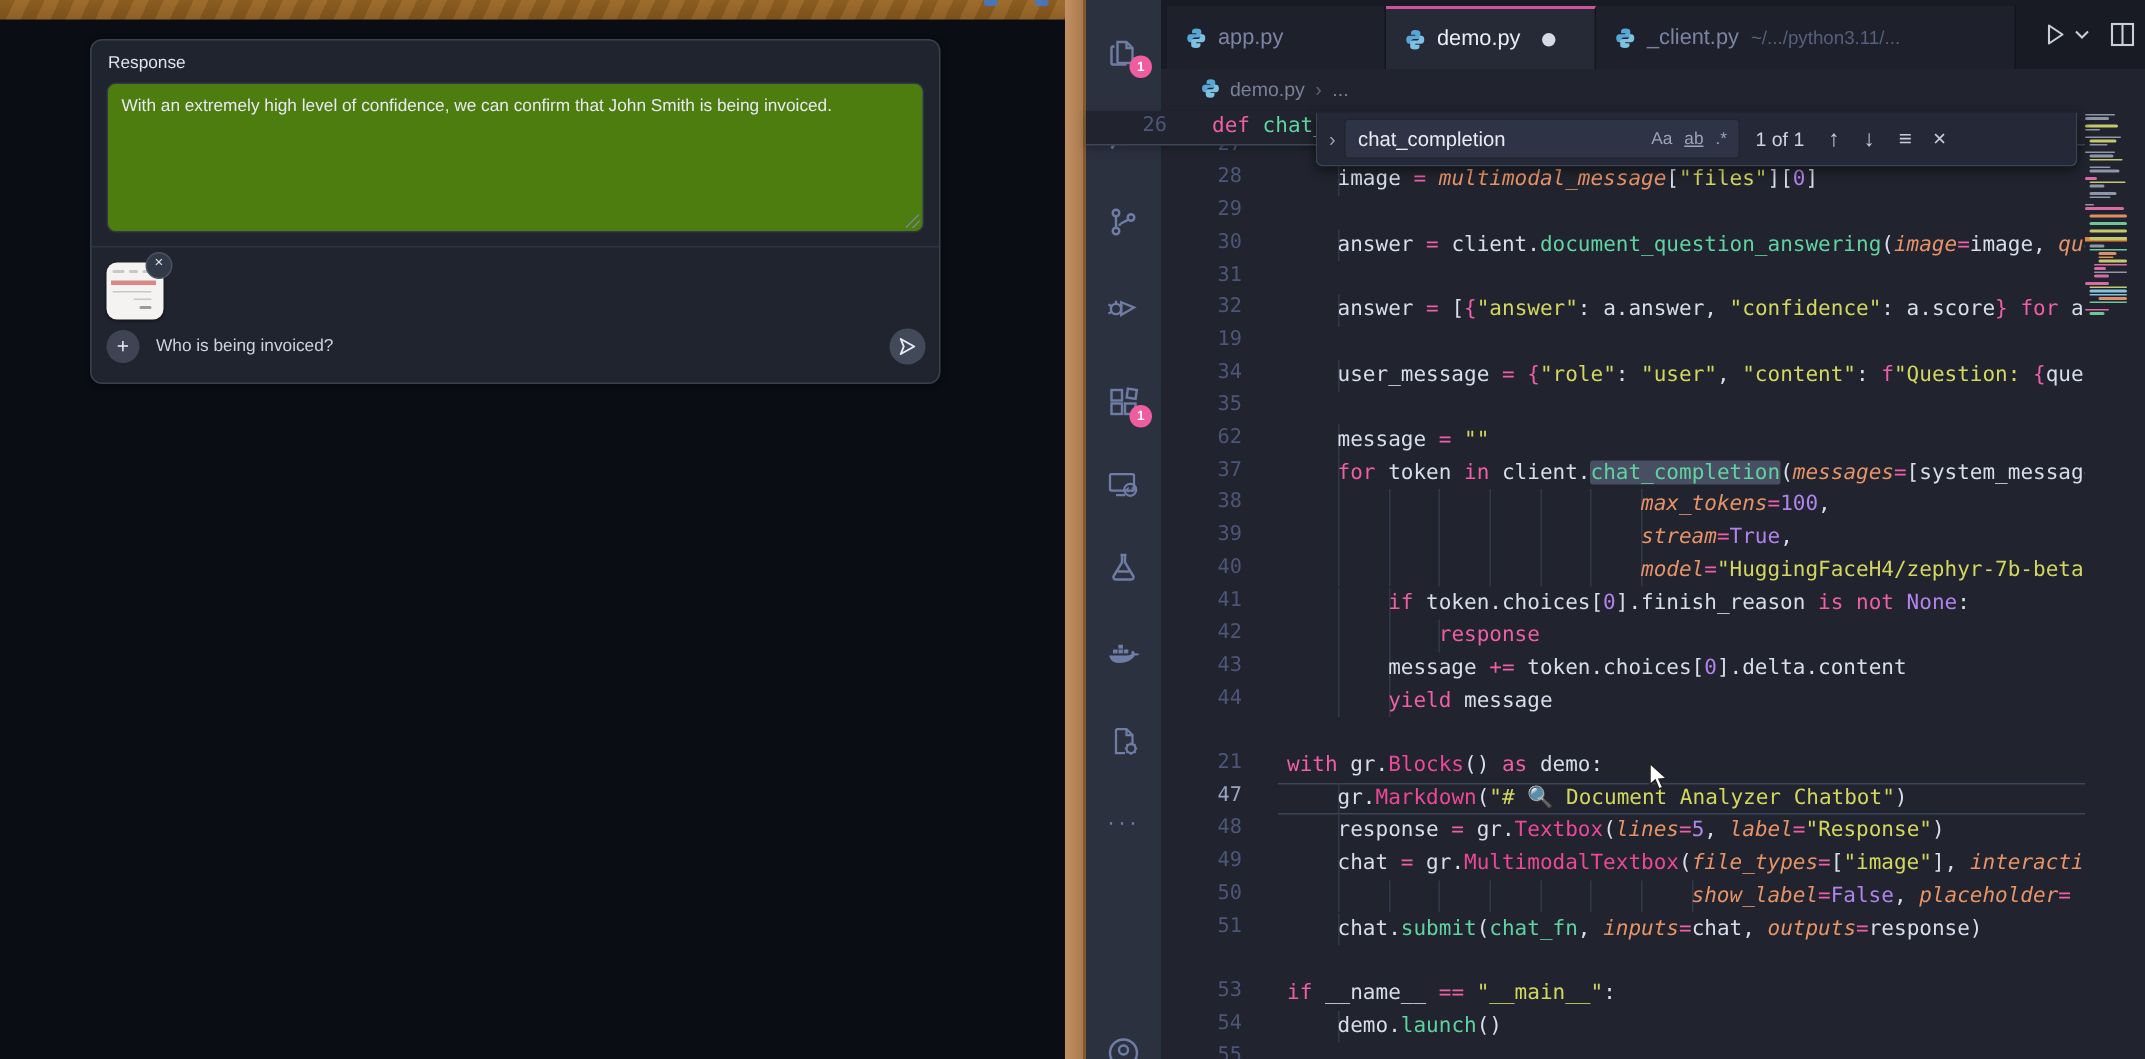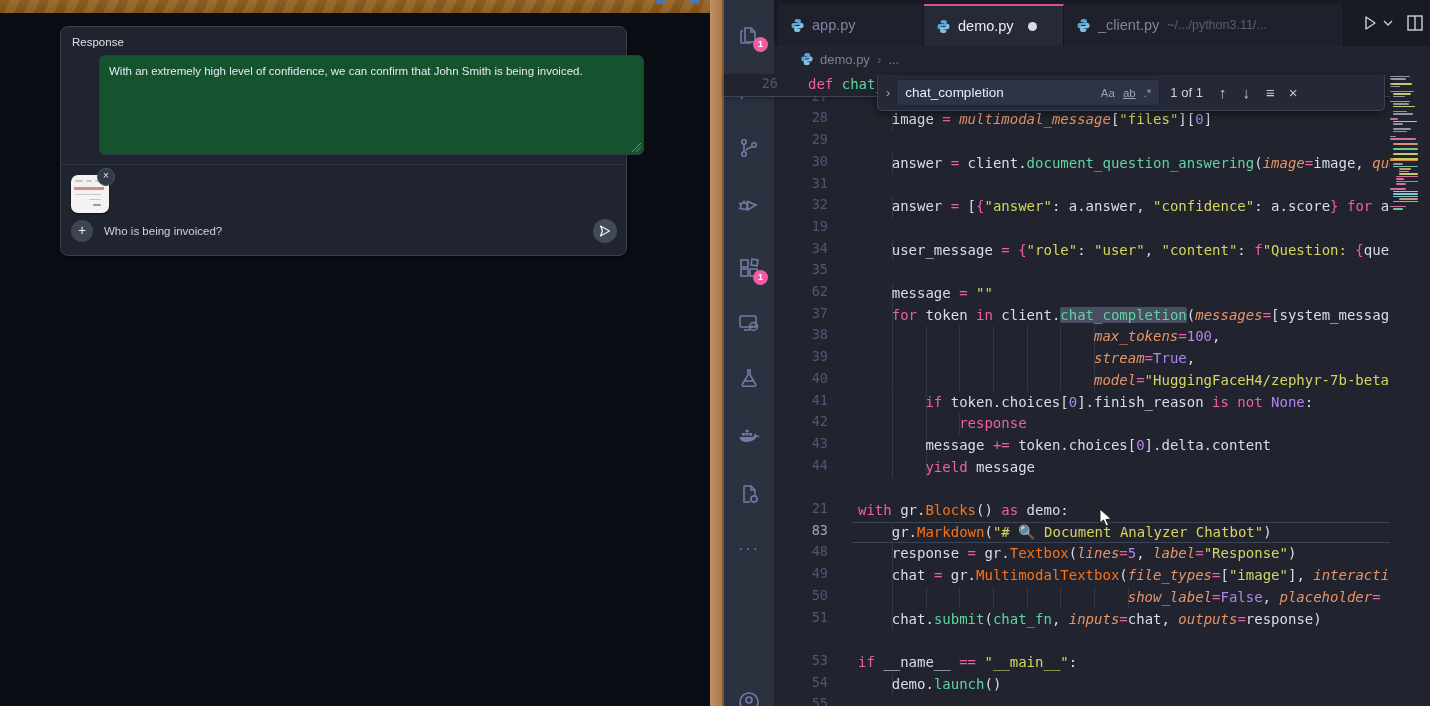--- a/index.html
+++ b/index.html
@@ -4,21 +4,21 @@
 <style>
   html,body{margin:0;padding:0;background:#000;}
   #screen{position:relative;width:1430px;height:706px;overflow:hidden;font-family:"Liberation Sans",sans-serif;background:#0a0d13;}
   
   #left-app{position:absolute;left:0;top:0;width:710px;height:706px;background:#0a0d14;}
   #top-bar{position:absolute;left:0;top:0;width:710px;height:13px;
     background:repeating-linear-gradient(115deg,rgba(0,0,0,.10) 0 9px,rgba(255,255,255,.04) 9px 18px),linear-gradient(#9a6724,#8a5a1e);}
   .topbar-bit{position:absolute;top:0;height:4px;width:9px;background:#3d7bd8;border-radius:0 0 2px 2px;opacity:.8;}
   #card{position:absolute;left:60px;top:26px;width:565px;height:228px;background:#20242f;border:1px solid #3a404e;border-radius:8px;box-shadow:0 1px 4px rgba(0,0,0,.4);}
   #resp-label{position:absolute;left:11px;top:9px;font-size:11.5px;color:#dde1ea;}
-  #resp-box{position:absolute;left:10px;top:28px;width:543px;height:98px;background:#14532d;border:1px solid #303748;border-radius:6px;margin-left:28px;}
+  #resp-box{position:absolute;left:10px;top:28px;width:543px;height:98px;background:#4d7c0f;border:1px solid #303748;border-radius:6px;}
   #resp-text{position:absolute;left:9px;top:8px;right:9px;font-size:11.5px;line-height:15px;color:#e8eaf1;}
   #resize-handle{position:absolute;right:2px;bottom:2px;width:9px;height:9px;
     background:linear-gradient(135deg,transparent 0 45%,#7b8294 45% 52%,transparent 52% 70%,#7b8294 70% 77%,transparent 77%);}
   #card-divider{position:absolute;left:0;right:0;top:137px;height:1px;background:#2d3341;}
   #thumb{position:absolute;left:10px;top:148px;width:38px;height:38px;background:#f4f3f1;border-radius:7px;box-shadow:0 1px 2px rgba(0,0,0,.5);overflow:hidden;}
   .tline{position:absolute;height:2px;background:#c7c7c5;border-radius:1px;}
   #thumb-red{position:absolute;left:3px;top:12px;width:30px;height:3px;background:#d98883;}
   #thumb-x{position:absolute;left:36px;top:141px;width:16px;height:16px;border-radius:50%;background:#333a47;border:1px solid #4a5163;color:#dfe3ec;font-size:10px;line-height:14px;text-align:center;cursor:pointer;}
   #plus-btn{position:absolute;left:10px;top:193px;width:22px;height:22px;border-radius:50%;background:#3e4453;color:#e9ebf2;font-size:14px;line-height:20px;text-align:center;cursor:pointer;}
   #chat-text{position:absolute;left:43px;top:198px;font-size:11.5px;color:#ced2dc;}
@@ -51,21 +51,21 @@
   
   #editor{position:absolute;left:50px;top:72px;right:0;bottom:0;overflow:hidden;background:#21242e;}
   #code-lines{position:absolute;left:0;top:0;right:40px;bottom:0;overflow:hidden;}
   .crow{position:absolute;left:0;height:21.7px;width:100%;white-space:pre;}
   .ln{position:absolute;left:0;width:54px;text-align:right;font:13.5px "DejaVu Sans Mono",monospace;color:#4e5678;}
   .cur .ln{color:#9aa3c2;}
   .txt{position:absolute;left:84px;font:14px "DejaVu Sans Mono",monospace;color:#d8dceb;line-height:21.7px;white-space:pre;}
   .guide{position:absolute;top:0;bottom:0;width:1px;background:#323849;}
   .cur-box{position:absolute;left:78px;right:0;height:21.7px;border-top:1px solid #3c4457;border-bottom:1px solid #3c4457;box-sizing:border-box;}
   .tk-k{color:#ee5fa7;} .tk-s{color:#d3d75e;} .tk-n{color:#b184ec;}
-  .tk-p{color:#e79368;font-style:italic;} .tk-f{color:#5fd3a0;} .tk-c{color:#f97316;margin-top:19px;}
+  .tk-p{color:#e79368;font-style:italic;} .tk-f{color:#5fd3a0;} .tk-c{color:#ec4899;margin-top:19px;}
   .tk-m{color:#5fd3a0;background:rgba(135,146,178,.40);border-radius:2px;}
   
   #sticky{position:absolute;left:0;top:74px;right:40px;height:22px;background:#21242e;border-bottom:1px solid #3e4658;z-index:5;box-shadow:0 2px 5px rgba(0,0,0,.25);}
   #sticky .ln{top:1px;} #sticky .txt{top:0;}
   
   #find{position:absolute;left:153px;top:75px;width:506px;height:35px;background:#252937;border:1px solid #3b4254;border-top:none;border-radius:0 0 5px 5px;z-index:10;display:flex;align-items:center;box-shadow:0 3px 8px rgba(0,0,0,.45);}
   #find-chevron{color:#9ba3b9;font-size:13px;margin:0 6px 0 8px;cursor:pointer;}
   #find-input{width:262px;height:25px;background:#2e3445;border:1px solid #20242f;border-radius:3px;display:flex;align-items:center;}
   #find-query{flex:1;font-size:13.5px;color:#e8ebf3;padding-left:8px;white-space:nowrap;overflow:hidden;}
   .find-toggle{color:#9aa3ba;font-size:11.5px;margin-right:8px;cursor:pointer;}
@@ -269,21 +269,21 @@
           <div class="crow" style="top: 211px;"><span class="ln">62</span><span class="guide" style="left:117.7px"></span><span class="txt" style="left:84px">    <span class="tk-d">message </span><span class="tk-k">=</span><span class="tk-d"> </span><span class="tk-s">""</span></span></div>
           <div class="crow" style="top: 232.7px;"><span class="ln">37</span><span class="guide" style="left:117.7px"></span><span class="txt" style="left:84px">    <span class="tk-k">for</span><span class="tk-d"> token </span><span class="tk-k">in</span><span class="tk-d"> client.</span><span class="tk-m">chat_completion</span><span class="tk-d">(</span><span class="tk-p">messages</span><span class="tk-k">=</span><span class="tk-d">[system_message, user_message],</span></span></div>
           <div class="crow" style="top: 254.4px;"><span class="ln">38</span><span class="guide" style="left:117.7px"></span><span class="guide" style="left:151.5px"></span><span class="guide" style="left:185.2px"></span><span class="guide" style="left:218.9px"></span><span class="guide" style="left:252.7px"></span><span class="guide" style="left:286.4px"></span><span class="guide" style="left:320.1px"></span><span class="txt" style="left:84px">                            <span class="tk-p">max_tokens</span><span class="tk-k">=</span><span class="tk-n">100</span><span class="tk-d">,</span></span></div>
           <div class="crow" style="top: 276.1px;"><span class="ln">39</span><span class="guide" style="left:117.7px"></span><span class="guide" style="left:151.5px"></span><span class="guide" style="left:185.2px"></span><span class="guide" style="left:218.9px"></span><span class="guide" style="left:252.7px"></span><span class="guide" style="left:286.4px"></span><span class="guide" style="left:320.1px"></span><span class="txt" style="left:84px">                            <span class="tk-p">stream</span><span class="tk-k">=</span><span class="tk-n">True</span><span class="tk-d">,</span></span></div>
           <div class="crow" style="top: 297.8px;"><span class="ln">40</span><span class="guide" style="left:117.7px"></span><span class="guide" style="left:151.5px"></span><span class="guide" style="left:185.2px"></span><span class="guide" style="left:218.9px"></span><span class="guide" style="left:252.7px"></span><span class="guide" style="left:286.4px"></span><span class="guide" style="left:320.1px"></span><span class="txt" style="left:84px">                            <span class="tk-p">model</span><span class="tk-k">=</span><span class="tk-s">"HuggingFaceH4/zephyr-7b-beta"</span></span></div>
           <div class="crow" style="top: 319.5px;"><span class="ln">41</span><span class="guide" style="left:117.7px"></span><span class="guide" style="left:151.5px"></span><span class="txt" style="left:84px">        <span class="tk-k">if</span><span class="tk-d"> token.choices[</span><span class="tk-n">0</span><span class="tk-d">].finish_reason </span><span class="tk-k">is</span><span class="tk-d"> </span><span class="tk-k">not</span><span class="tk-d"> </span><span class="tk-n">None</span><span class="tk-d">:</span></span></div>
           <div class="crow" style="top: 341.2px;"><span class="ln">42</span><span class="guide" style="left:117.7px"></span><span class="guide" style="left:151.5px"></span><span class="guide" style="left:185.2px"></span><span class="txt" style="left:84px">            <span class="tk-k">response</span></span></div>
           <div class="crow" style="top: 362.9px;"><span class="ln">43</span><span class="guide" style="left:117.7px"></span><span class="guide" style="left:151.5px"></span><span class="txt" style="left:84px">        <span class="tk-d">message </span><span class="tk-k">+=</span><span class="tk-d"> token.choices[</span><span class="tk-n">0</span><span class="tk-d">].delta.content</span></span></div>
           <div class="crow" style="top: 384.6px;"><span class="ln">44</span><span class="guide" style="left:117.7px"></span><span class="guide" style="left:151.5px"></span><span class="txt" style="left:84px">        <span class="tk-k">yield</span><span class="tk-d"> message</span></span></div>
           <div class="crow" style="top: 428px;"><span class="ln">21</span><span class="txt" style="left:84px"><span class="tk-k">with</span><span class="tk-d"> gr.</span><span class="tk-c">Blocks</span><span class="tk-d">() </span><span class="tk-k">as</span><span class="tk-d"> demo:</span></span></div>
-          <div class="crow cur" style="top: 449.7px;"><span class="cur-box"></span><span class="ln">83</span><span class="guide" style="left:117.7px"></span><span class="txt" style="left:84px">    <span class="tk-d">gr.</span><span class="tk-c">Markdown</span><span class="tk-d">(</span><span class="tk-s">"# 🔍 Document Analyzer Chatbot"</span><span class="tk-d">)</span></span></div>
+          <div class="crow cur" style="top: 449.7px;"><span class="cur-box"></span><span class="ln">47</span><span class="guide" style="left:117.7px"></span><span class="txt" style="left:84px">    <span class="tk-d">gr.</span><span class="tk-c">Markdown</span><span class="tk-d">(</span><span class="tk-s">"# 🔍 Document Analyzer Chatbot"</span><span class="tk-d">)</span></span></div>
           <div class="crow" style="top: 471.4px;"><span class="ln">48</span><span class="guide" style="left:117.7px"></span><span class="txt" style="left:84px">    <span class="tk-d">response </span><span class="tk-k">=</span><span class="tk-d"> gr.</span><span class="tk-c">Textbox</span><span class="tk-d">(</span><span class="tk-p">lines</span><span class="tk-k">=</span><span class="tk-n">5</span><span class="tk-d">, </span><span class="tk-p">label</span><span class="tk-k">=</span><span class="tk-s">"Response"</span><span class="tk-d">)</span></span></div>
           <div class="crow" style="top: 493.1px;"><span class="ln">49</span><span class="guide" style="left:117.7px"></span><span class="txt" style="left:84px">    <span class="tk-d">chat </span><span class="tk-k">=</span><span class="tk-d"> gr.</span><span class="tk-c">MultimodalTextbox</span><span class="tk-d">(</span><span class="tk-p">file_types</span><span class="tk-k">=</span><span class="tk-d">[</span><span class="tk-s">"image"</span><span class="tk-d">], </span><span class="tk-p">interactive</span></span></div>
           <div class="crow" style="top: 514.8px;"><span class="ln">50</span><span class="guide" style="left:117.7px"></span><span class="guide" style="left:151.5px"></span><span class="guide" style="left:185.2px"></span><span class="guide" style="left:218.9px"></span><span class="guide" style="left:252.7px"></span><span class="guide" style="left:286.4px"></span><span class="guide" style="left:320.1px"></span><span class="guide" style="left:353.9px"></span><span class="txt" style="left:84px">                                <span class="tk-p">show_label</span><span class="tk-k">=</span><span class="tk-n">False</span><span class="tk-d">, </span><span class="tk-p">placeholder</span><span class="tk-k">=</span></span></div>
           <div class="crow" style="top: 536.5px;"><span class="ln">51</span><span class="guide" style="left:117.7px"></span><span class="txt" style="left:84px">    <span class="tk-d">chat.</span><span class="tk-f">submit</span><span class="tk-d">(</span><span class="tk-f">chat_fn</span><span class="tk-d">, </span><span class="tk-p">inputs</span><span class="tk-k">=</span><span class="tk-d">chat, </span><span class="tk-p">outputs</span><span class="tk-k">=</span><span class="tk-d">response)</span></span></div>
           <div class="crow" style="top: 579.9px;"><span class="ln">53</span><span class="txt" style="left:84px"><span class="tk-k">if</span><span class="tk-d"> __name__ </span><span class="tk-k">==</span><span class="tk-d"> </span><span class="tk-s">"__main__"</span><span class="tk-d">:</span></span></div>
           <div class="crow" style="top: 601.6px;"><span class="ln">54</span><span class="guide" style="left:117.7px"></span><span class="txt" style="left:84px">    <span class="tk-d">demo.</span><span class="tk-f">launch</span><span class="tk-d">()</span></span></div>
           <div class="crow" style="top: 623.3px;"><span class="ln">55</span><span class="txt" style="left:84px"></span></div>
         </div>
       <div id="minimap">
           <div class="mm-row" style="top: 3.5px; left: 0px; width: 20px; background: rgb(143, 150, 168);"></div>

